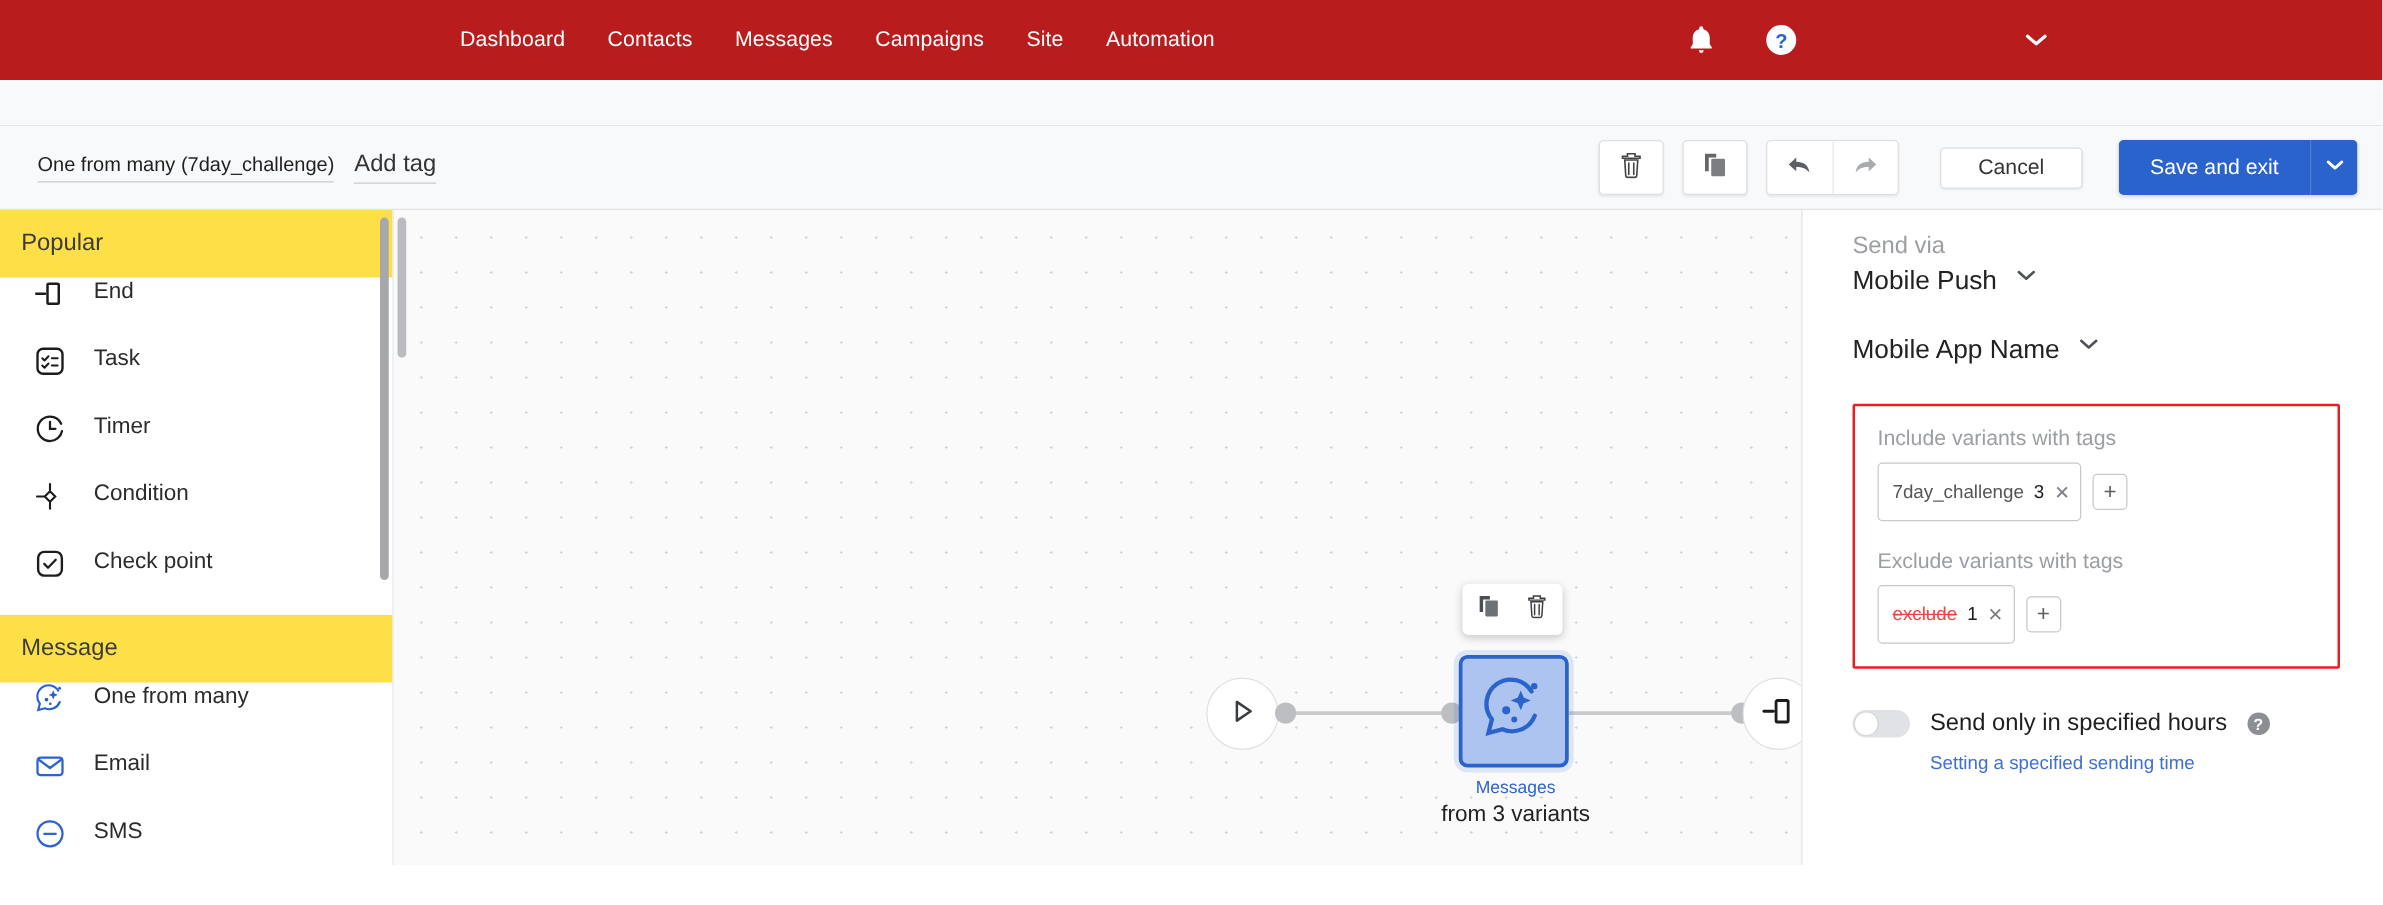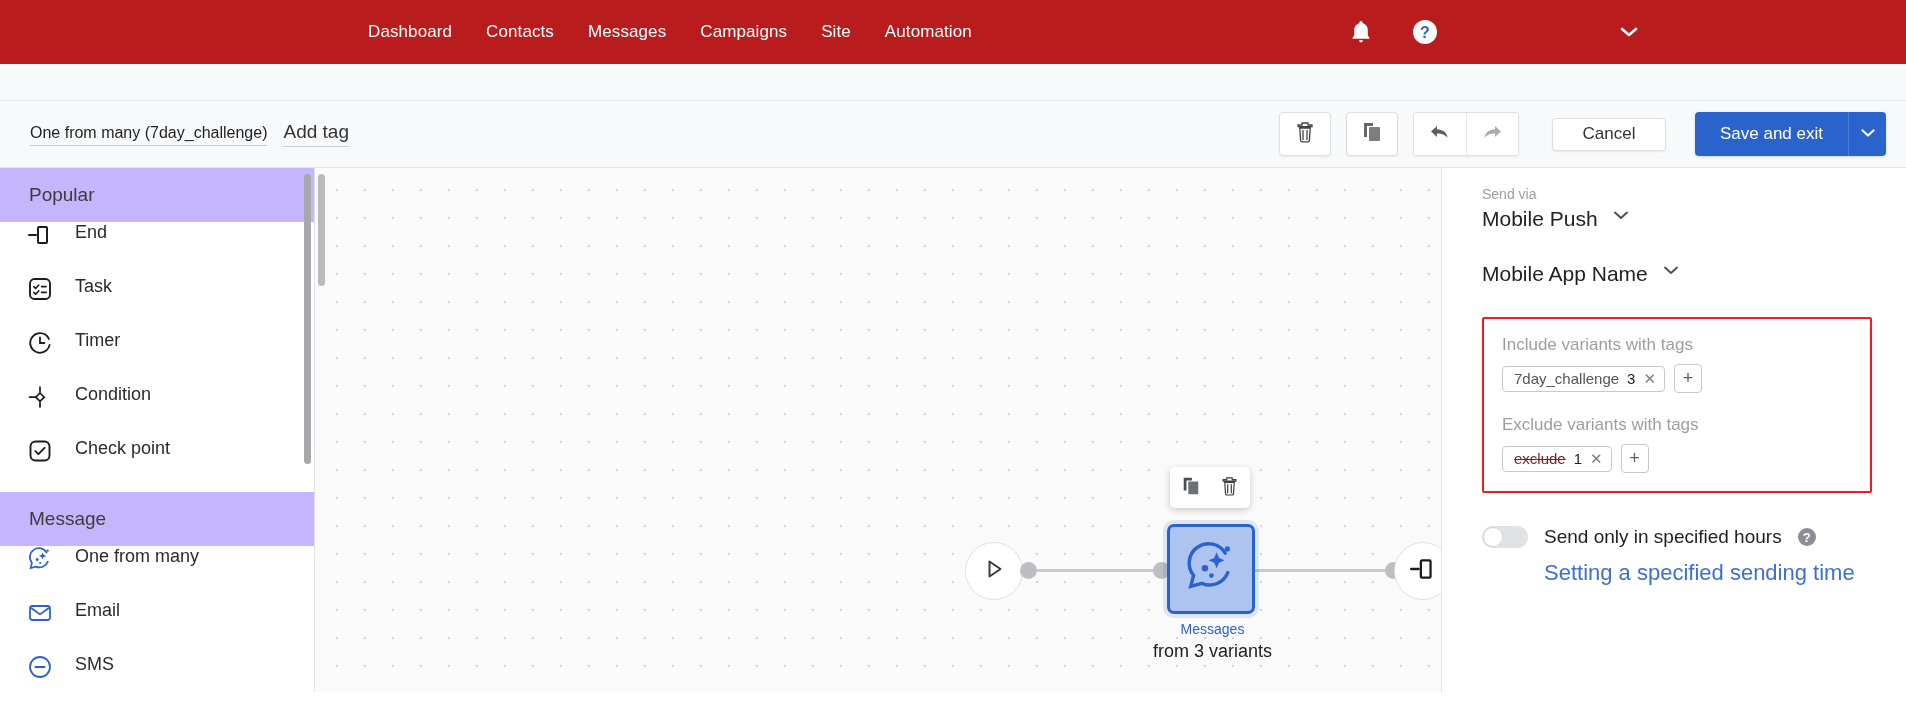--- a/index.html
+++ b/index.html
@@ -159,24 +159,24 @@
 
   
   .palette {
     width: 315px;
     background: #ffffff;
     border-right: 1px solid #e1e3e5;
     position: relative;
     overflow: hidden;
   }
   .pal-section {
-    background: #c4b5fd;
+    background: #fde047;
     height: 54px;
     display: flex; align-items: center;
-    padding-left: 29px;
+    padding-left: 17px;
     font-size: 19px;
     color: #3c3c3c;
   }
   .pal-item {
     height: 54px;
     display: flex; 
     padding-left: 27px;
     gap: 22px;
     cursor: pointer;
   }
@@ -285,21 +285,21 @@
 
   
   .rpanel {
     width: 465px;
     background: #ffffff;
     border-left: 1px solid #e1e3e5;
     padding: 18px 34px 0 40px;
     position: relative;
   }
   .field-label {
-    font-size: 14px;
+    font-size: 19px;
     color: #9b9ea2;
     margin-bottom: 5px;
   }
   .field-value-row {
     display: flex; align-items: flex-start; gap: 14px;
     margin-bottom: 31px;
     cursor: pointer;
   }
   .field-value {
     font-size: 21px;
@@ -314,29 +314,29 @@
   .tag-group-label {
     font-size: 17px;
     color: #9b9ea2;
     margin-bottom: 9px;
   }
   .chip-row { display: flex; align-items: center; gap: 9px; margin-bottom: 22px; }
   .chip-row.last { margin-bottom: 0; }
   .chip {
     border: 1px solid #c6c9cd;
     border-radius: 4px;
-    height: 26px;
+    height: 47px;
     display: flex; align-items: center;
     padding: 0 8px 0 11px;
     gap: 8px;
     background: #fff;
     cursor: pointer;
   }
   .chip-name { font-size: 15px; color: #555; }
-  .chip-name.struck { text-decoration: line-through; color: #7f1d1d; }
+  .chip-name.struck { text-decoration: line-through; color: #ef4444; }
   .chip-count { font-size: 15px; color: #1b1b1b; }
   .chip-x { font-size: 15px; color: #7c7f83; cursor: pointer; }
   .chip-add {
     border: 1px solid #c6c9cd;
     border-radius: 4px;
     width: 28px; height: 29px;
     display: flex; align-items: center; justify-content: center;
     font-size: 18px; color: #5d6064;
     background: #fff;
     cursor: pointer;
@@ -366,21 +366,21 @@
     width: 18px; height: 18px; border-radius: 50%;
     background: #8b8e92; color: #fff;
     font-size: 13px; font-weight: bold;
     display: flex; align-items: center; justify-content: center;
     cursor: pointer;
     flex: 0 0 18px;
   }
   .link-line {
     margin-top: 12px;
     margin-left: 62px;
-    font-size: 22px;
+    font-size: 15px;
     color: #3f6fd1;
     cursor: pointer;
   }
 </style>
 </head>
 <body>
 
 <div class="topnav">
   <div class="topnav-links">
     <span class="topnav-link">Dashboard</span>

